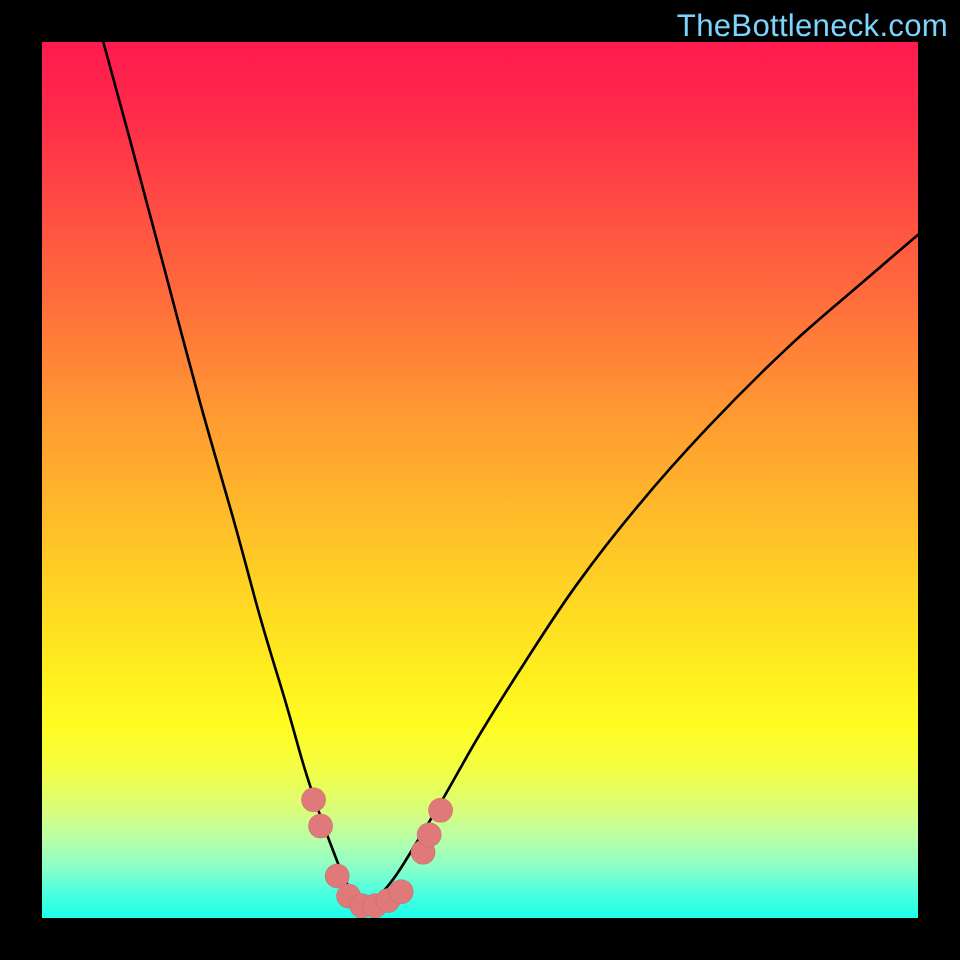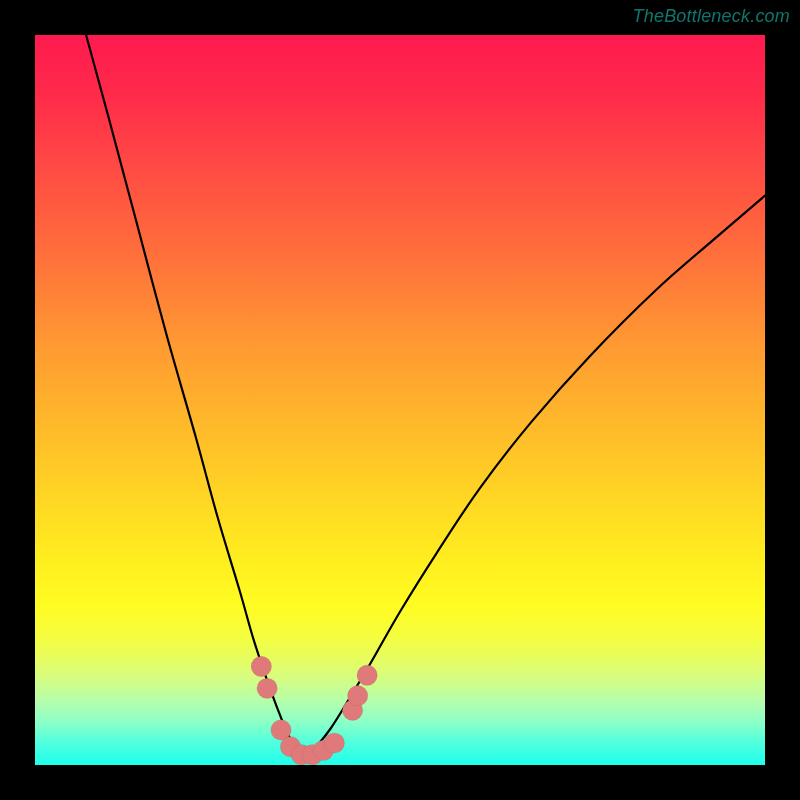--- a/index.html
+++ b/index.html
@@ -13,27 +13,26 @@
   .canvas {
     position: relative;
     width: 800px;
     height: 800px;
     background: #000;
   }
   .watermark {
     position: absolute;
     top: 6px;
     right: 10px;
-    color: #0f766e;
-    font-size: 18px;
+    color: #7dd3fc;
+    font-size: 26px;
     font-weight: 400;
     letter-spacing: 0.2px;
     z-index: 50;
     user-select: none;
-    font-style: italic;
   }
   .plot-area {
     position: absolute;
     left: 35px;
     top: 35px;
     width: 730px;
     height: 730px;
     overflow: hidden;
   }
   .gradient-bg {

